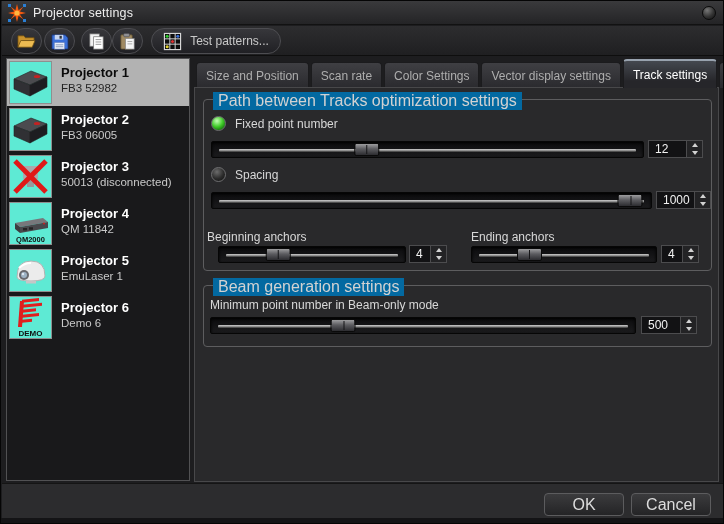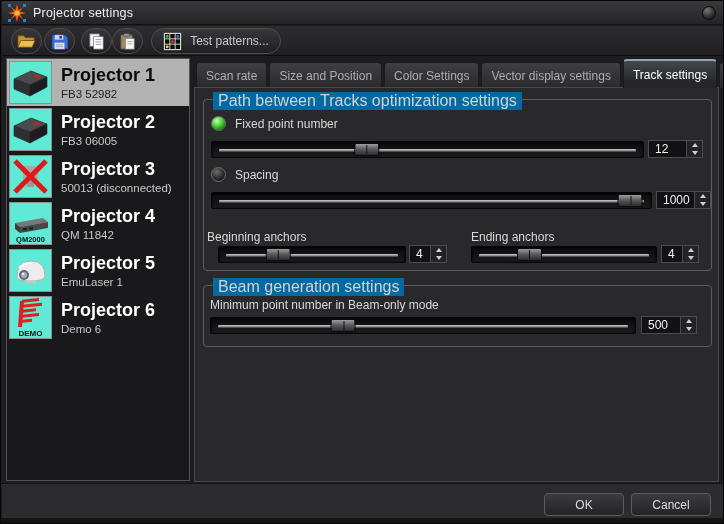--- a/index.html
+++ b/index.html
@@ -25,21 +25,21 @@
 
   
   .plist{position:absolute;left:5px;top:57px;width:184px;height:423px;background:#19191b;
     border:1px solid #515153;}
   .p-item{display:flex;height:47px;padding:2px 0 2px 2px;cursor:default;}
   .p-item.on{background:#b2b2b2;}
   .p-icon{width:43px;height:43px;background:#5eead4;border:1px solid #8f8f8f;flex:0 0 auto;
     display:flex;align-items:center;justify-content:center;overflow:hidden;}
   .p-icon svg{width:41px;height:41px;}
   .p-text{margin-left:9px;padding-top:4px;min-width:0;}
-  .p-title{font-size:18px;font-weight:bold;color:#ffffff;white-space:nowrap;}
+  .p-title{font-size:13px;font-weight:bold;color:#ffffff;white-space:nowrap;}
   .p-sub{font-size:11.5px;color:#c9c9c9;margin-top:2px;white-space:nowrap;}
   .p-item.on .p-title{color:#0a0a0a;}
   .p-item.on .p-sub{color:#242424;}
 
   
   .tabbar{position:absolute;left:195px;top:58px;height:29px;display:flex;align-items:flex-end;gap:2px;}
   .tab{height:26px;padding:0 9px;display:flex;align-items:center;gap:6px;
     background:linear-gradient(#3f3f43,#2a2a2e);border:1px solid #1b1b1d;border-bottom:none;
     border-radius:4px 4px 0 0;color:#aeaeae;font-size:12px;white-space:nowrap;}
   .tab.on{height:29px;background:linear-gradient(#44484f,#26262a 75%);border-top:2px solid #98a2ae;
@@ -71,21 +71,21 @@
   .spin-btn{flex:1;display:flex;align-items:center;justify-content:center;}
   .arr-up{width:0;height:0;border-left:3.5px solid transparent;border-right:3.5px solid transparent;
     border-bottom:4px solid #d2d2d2;}
   .arr-dn{width:0;height:0;border-left:3.5px solid transparent;border-right:3.5px solid transparent;
     border-top:4px solid #d2d2d2;}
 
   
   .bottombar{position:absolute;left:1px;top:482px;width:722px;height:35px;background:#2c2c2e;
     border-top:1px solid #151515;}
   .fbtn{position:absolute;top:9px;width:80px;height:23px;background:linear-gradient(#3b3b3d,#242426);
-    border:1px solid #5c5c5e;border-radius:4px;color:#dcdcdc;font-size:12px;
+    border:1px solid #5c5c5e;border-radius:4px;color:#dcdcdc;font-size:16px;
     display:flex;align-items:center;justify-content:center;}
   .bottom-strip{position:absolute;left:0;top:517px;width:724px;height:7px;background:#141416;}
 </style>
 </head>
 <body>
 
 <div class="window">
 
   <div class="titlebar">
     <svg class="app-icon" viewBox="0 0 18 18">
@@ -249,24 +249,24 @@
       </div>
       <div class="p-text">
         <div class="p-title">Projector 6</div>
         <div class="p-sub">Demo 6</div>
       </div>
     </div>
   </div>
 
   <div class="tabbar">
     <div class="tab">
+        <span>Size and Position</span>
+      </div>
+    <div class="tab">
         <span>Scan rate</span>
-      </div>
-    <div class="tab">
-        <span>Size and Position</span>
       </div>
     <div class="tab">
         <span>Color Settings</span>
       </div>
     <div class="tab">
         <span>Vector display settings</span>
       </div>
     <div class="tab on">
         <span>Track settings</span>
       </div>

